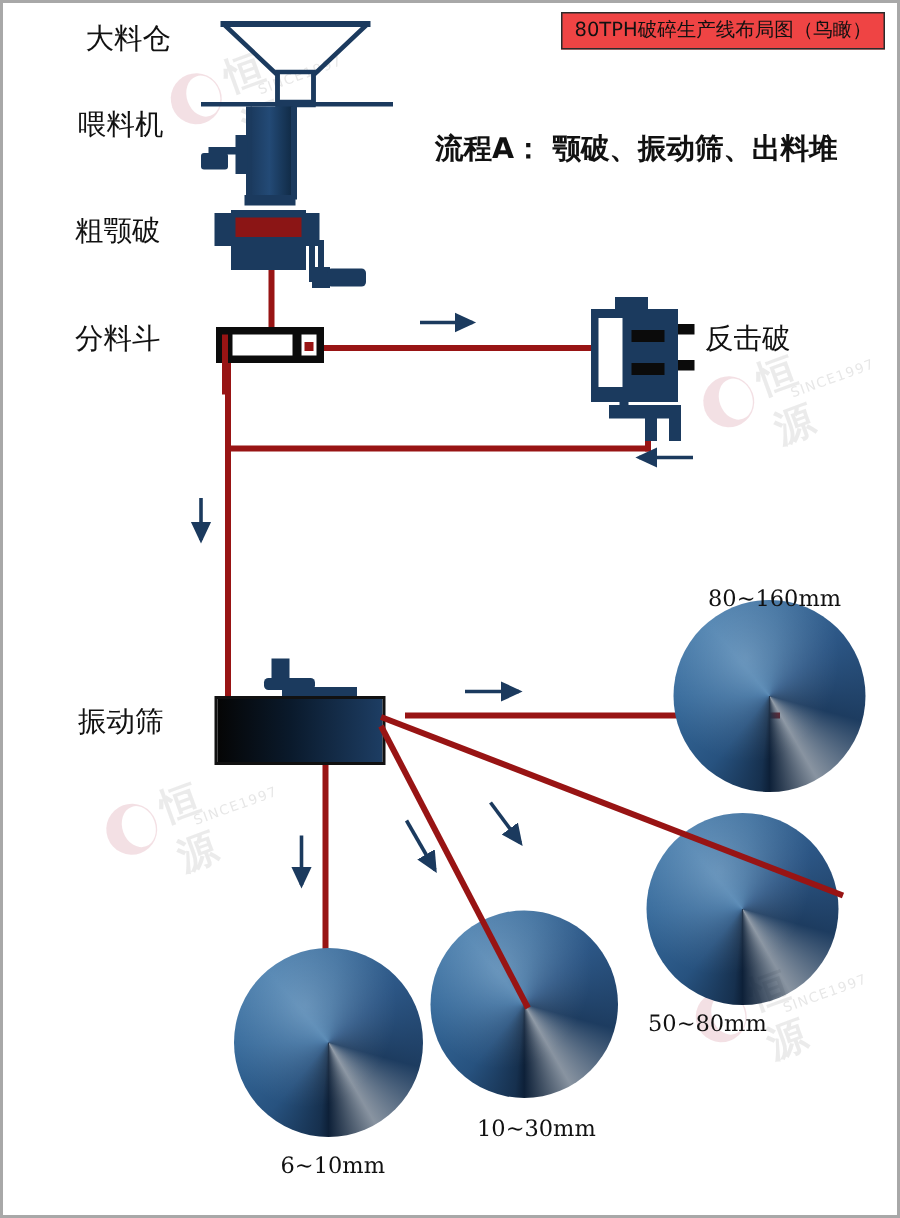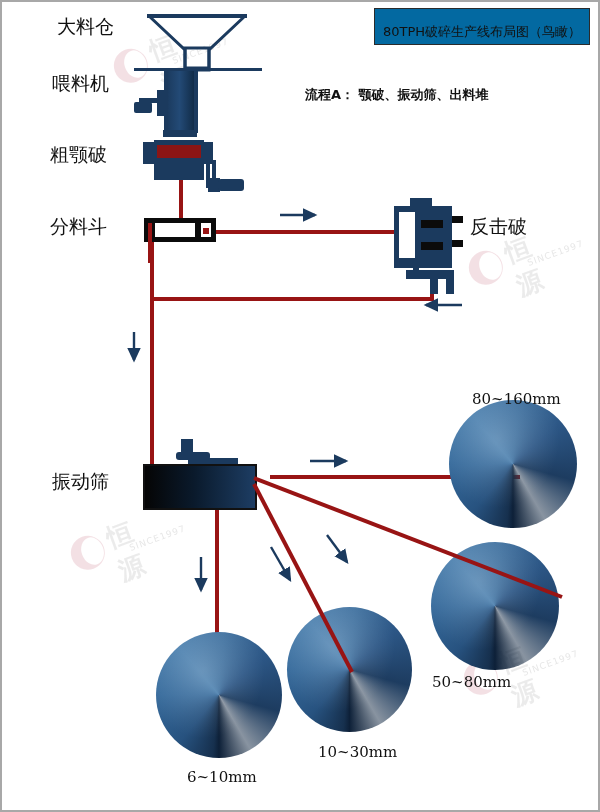--- a/index.html
+++ b/index.html
@@ -9,23 +9,23 @@
     font-family:"DejaVu Sans","Liberation Sans",sans-serif;
     overflow:hidden;position:relative;
   }
   #stage{position:absolute;left:0;top:0;width:600px;height:812px;
     box-sizing:border-box;border:2px solid #a8a8a8;background:#fff;}
 
   
   .label{position:absolute;color:#111;font-size:19px;line-height:1;white-space:nowrap;}
   .size-label{position:absolute;color:#111;font-size:15px;line-height:1;white-space:nowrap;
     font-family:"DejaVu Serif","Liberation Serif",serif;}
-  .title-box{position:absolute;border:1px solid #2b2b2b;background:#0369a1;
-    padding:14px 8px 3px 8px;font-size:13px;color:#111;white-space:nowrap;}
-  .flow-line{position:absolute;font-size:13px;color:#111;white-space:nowrap;font-weight:bold;margin-left:15px;}
+  .title-box{position:absolute;border:1px solid #2b2b2b;background:#ef4444;
+    padding:2px 8px 3px 8px;font-size:13px;color:#111;white-space:nowrap;}
+  .flow-line{position:absolute;font-size:19px;color:#111;white-space:nowrap;font-weight:bold;}
 
   
   .navy{position:absolute;background:#1b3a5e;}
   .black{position:absolute;background:#0b0b0b;}
   .red{position:absolute;background:#8b1515;}
   .white{position:absolute;background:#ffffff;}
   .redline{position:absolute;background:#981414;}
   
   .chute{position:absolute;background:linear-gradient(to right,#1b3a5e 0%,#234a76 45%,#102a45 100%);}
 

